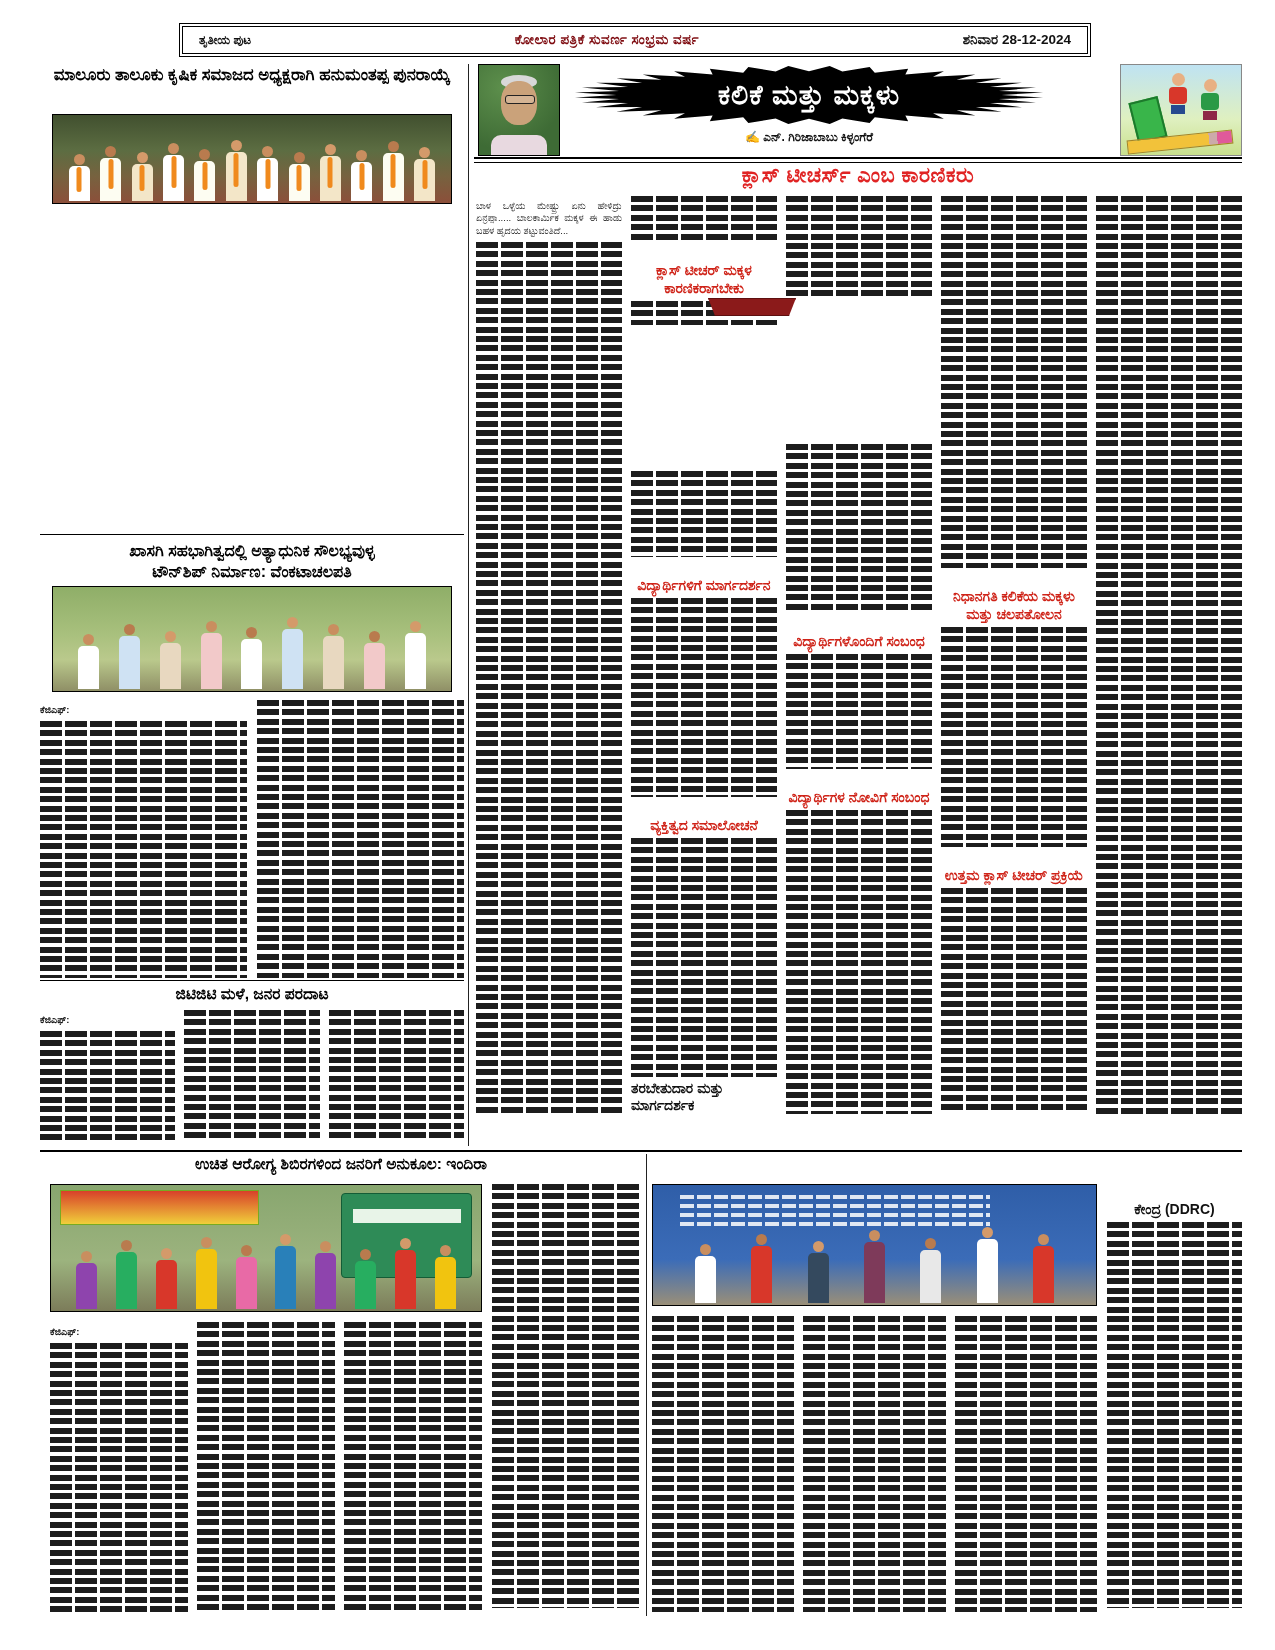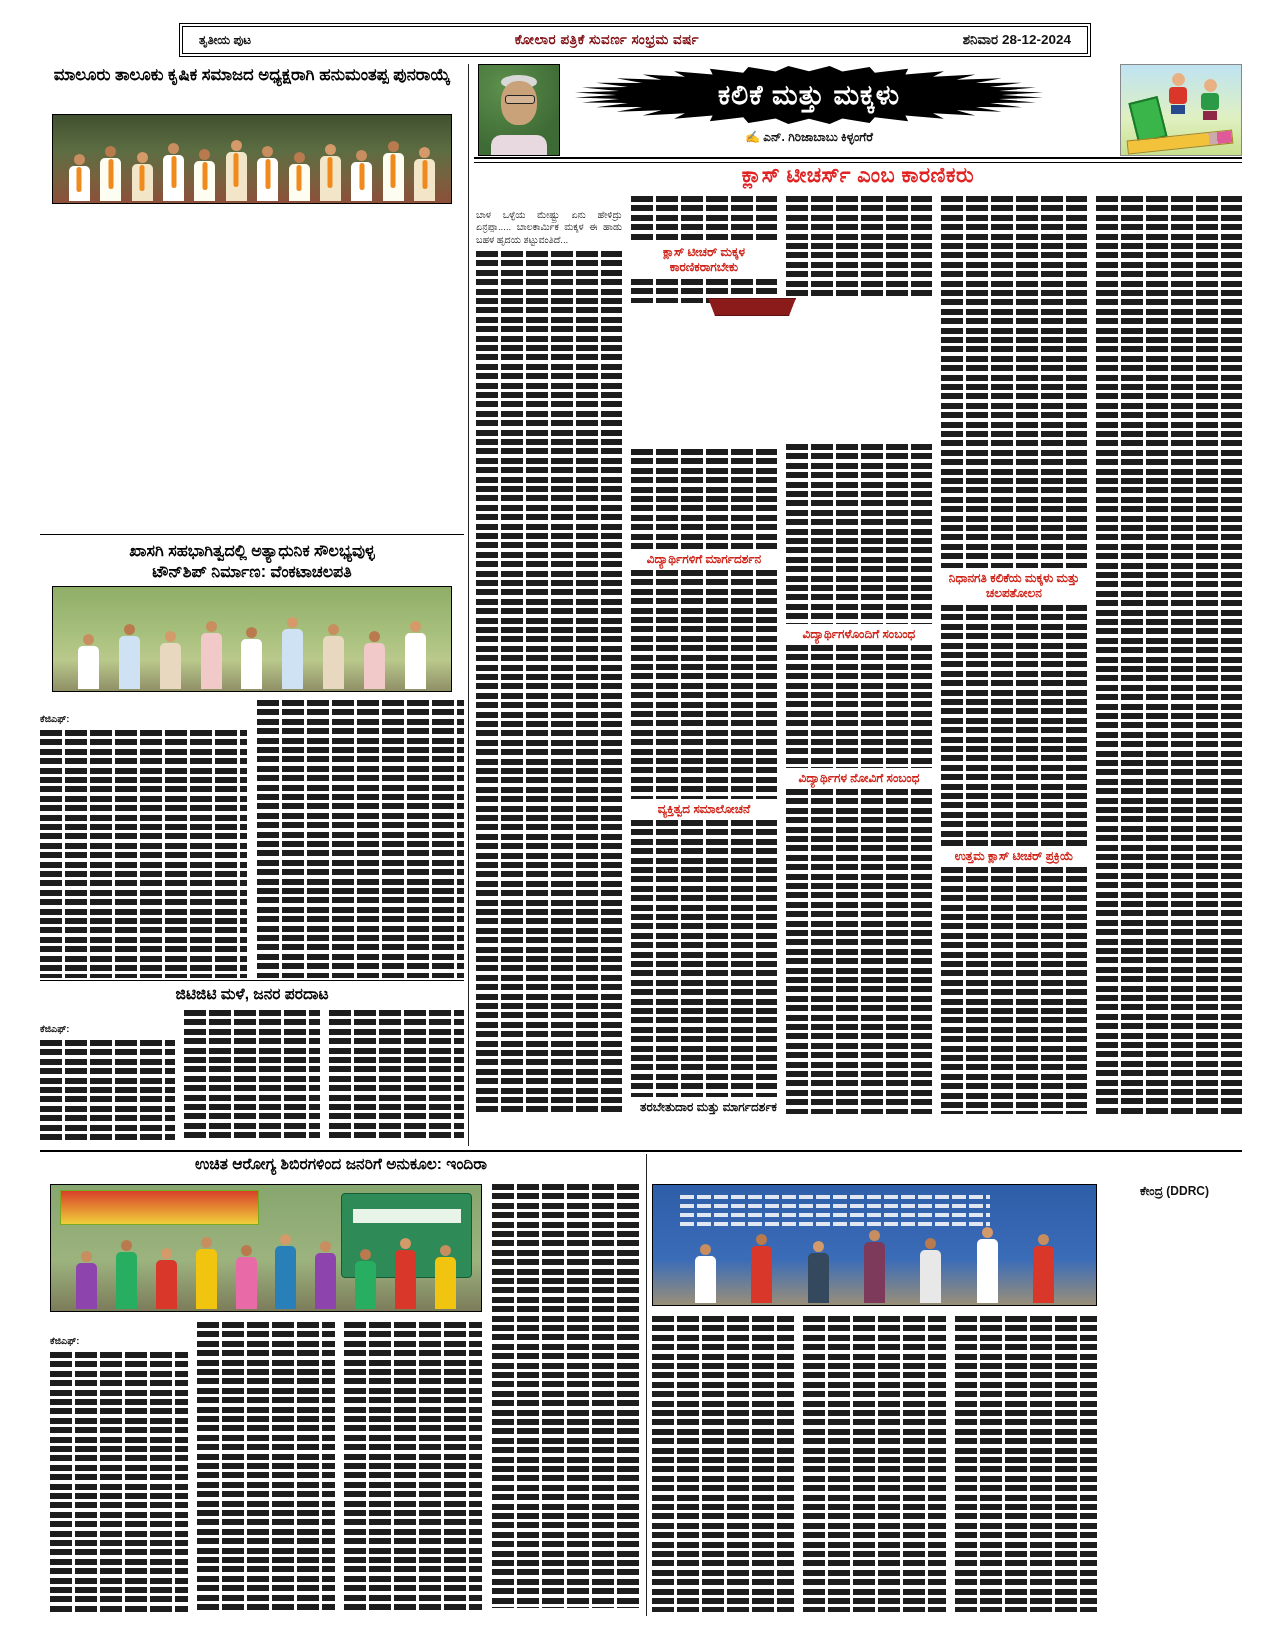--- a/index.html
+++ b/index.html
@@ -12,24 +12,24 @@
   .double-rule{position:absolute;height:3px;border-top:2.5px solid #000;border-bottom:1px solid #000;}
   
   .header-bar{position:absolute;left:182px;top:26px;width:906px;height:28px;
       border:1.5px solid #000;outline:1.5px solid #000;outline-offset:2px;
       display:flex;align-items:center;justify-content:space-between;padding:0 16px;box-sizing:border-box;background:#fff;}
   .header-bar .lbl{font-weight:700;font-size:12px;}
   .header-bar .title{font-weight:700;font-size:13.5px;color:#7e0b10;letter-spacing:.5px;}
   .header-bar .date{font-weight:700;font-size:13.5px;}
   
   .headline{font-weight:700;text-align:center;line-height:1.32;color:#000;}
-  .lead{font-size:9.5px;line-height:1.3;text-align:justify;margin:13px 0 2px 0;}
+  .lead{font-size:9.5px;line-height:1.3;text-align:justify;margin:4px 0 2px 0;}
   .lead b{font-weight:700;}
-  .sh{color:#cf2318;font-weight:700;font-size:12px;text-align:center;line-height:1.28;flex:none;}
-  .byline-end{font-weight:700;font-size:12px;text-align:right;flex:none;}
+  .sh{color:#cf2318;font-weight:700;font-size:14px;text-align:center;line-height:1.28;flex:none;margin-top:17px;}
+  .byline-end{font-weight:700;font-size:14px;text-align:left;flex:none;}
   
   .g{flex:1 1 0;min-height:6px;
      background-image:repeating-linear-gradient(to bottom,#1d1d1d 0 6px,transparent 6px 9.4px);
      -webkit-mask-image:repeating-linear-gradient(90deg,#000 0 22px,transparent 22px 25px);
      mask-image:repeating-linear-gradient(90deg,#000 0 22px,transparent 22px 25px);}
   .g.fx{flex:none;}
   .sp{flex:none;}
   .cols{position:absolute;display:flex;}
   .col{flex:1 1 0;display:flex;flex-direction:column;gap:3px;}
   
@@ -452,21 +452,21 @@
           <div class="person" style="height: 93%;">
             <div class="head" style="background: rgb(212, 154, 106);"></div>
             <div class="torso" style="background: rgb(255, 255, 255);"></div>
           </div>
           <div class="person" style="height: 84%;">
             <div class="head" style="background: rgb(201, 142, 95);"></div>
             <div class="torso" style="background: rgb(216, 55, 42);"></div>
           </div>
         </div>
     </div>
-    <div class="col" style="position:absolute;left:455px;top:30px;width:135px;height:424px;align-items:center;">
+    <div class="col" style="position:absolute;left:455px;top:30px;width:135px;height:424px;">
       <div class="sh" style="color:#111;">ಕೇಂದ್ರ (DDRC)</div>
       <div class="g"></div>
     </div>
     <div class="cols" style="left:0;top:162px;width:445px;height:296px;gap:9px;">
       <div class="col">
           <div class="g"></div>
         </div>
       <div class="col">
           <div class="g"></div>
         </div>

